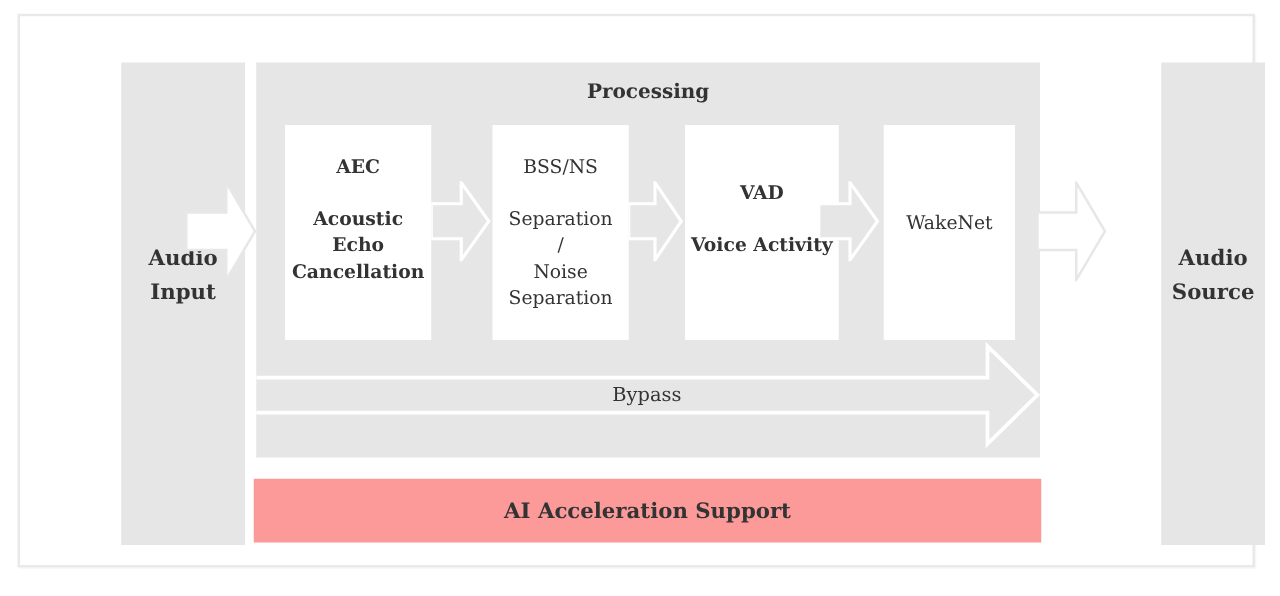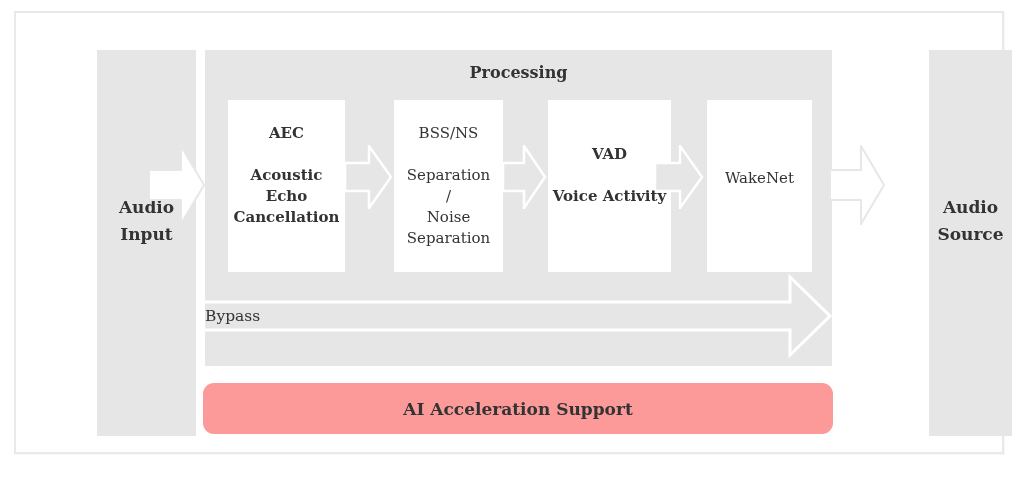--- a/index.html
+++ b/index.html
@@ -83,35 +83,34 @@
   #block-vad     { left: 343px; width: 123px; }  
   #block-wakenet { left: 502px; width: 105px; }  
   .arrow-svg { position: absolute; display: block; }
   .arrow-out { fill: var(--block-white); stroke: var(--arrow-outline-light); stroke-width: 2; }
   .arrow-in  { fill: var(--box-gray);   stroke: var(--arrow-outline-white); stroke-width: 2.5; }
   .bypass-path { fill: none; stroke: var(--arrow-outline-white); stroke-width: 3; }
   .bypass-label {
     position: absolute;
     left: 205px; top: 305px;
     width: 625px; height: 22px;
-    text-align: left;
+    text-align: center;
     font-size: 15.5px;
     line-height: 22px;
   }
   #ai-acceleration-bar {
     position: absolute;
     left: 203px; top: 383px;
     width: 630px; height: 51px;
     background: var(--accent-red);
     display: flex;
     align-items: center;
     justify-content: center;
     font-weight: bold;
     font-size: 17px;
-    border-radius: 11px;
   }
 </style>
 </head>
 <body>
 
 <div id="canvas">
   <div class="frame"></div>
 
   <div class="gray-box io-box" id="audio-input-box">
     <div class="io-label">

